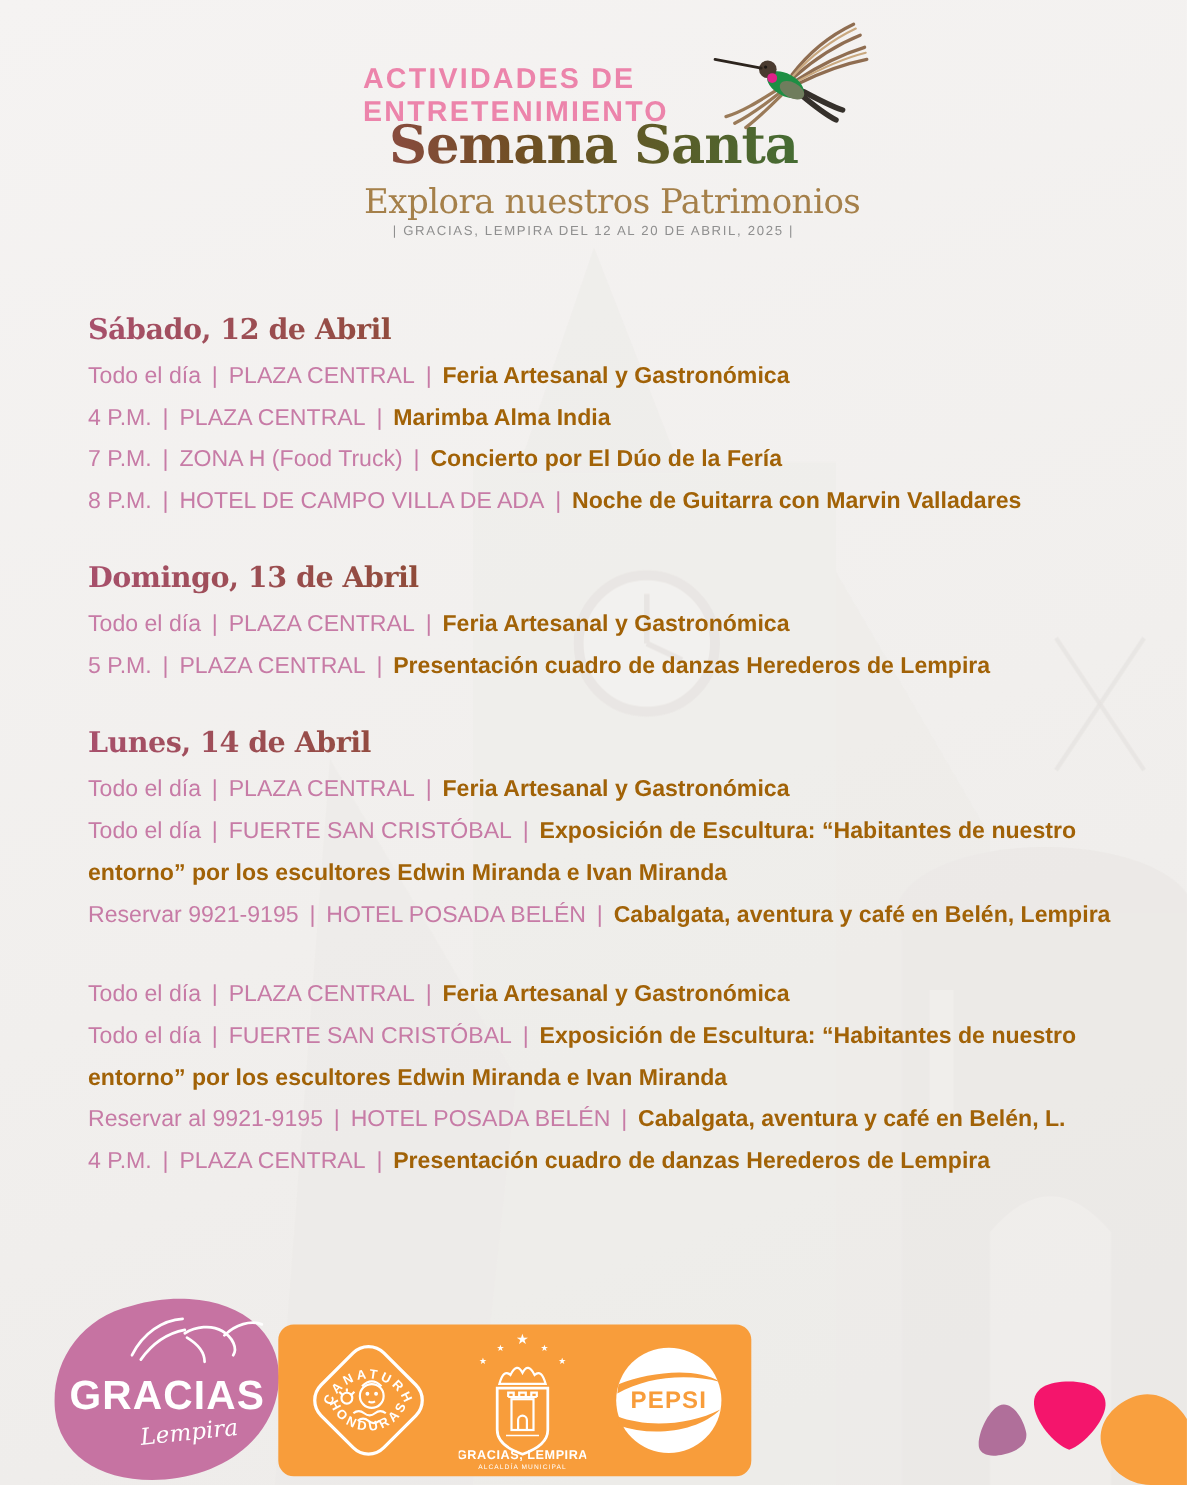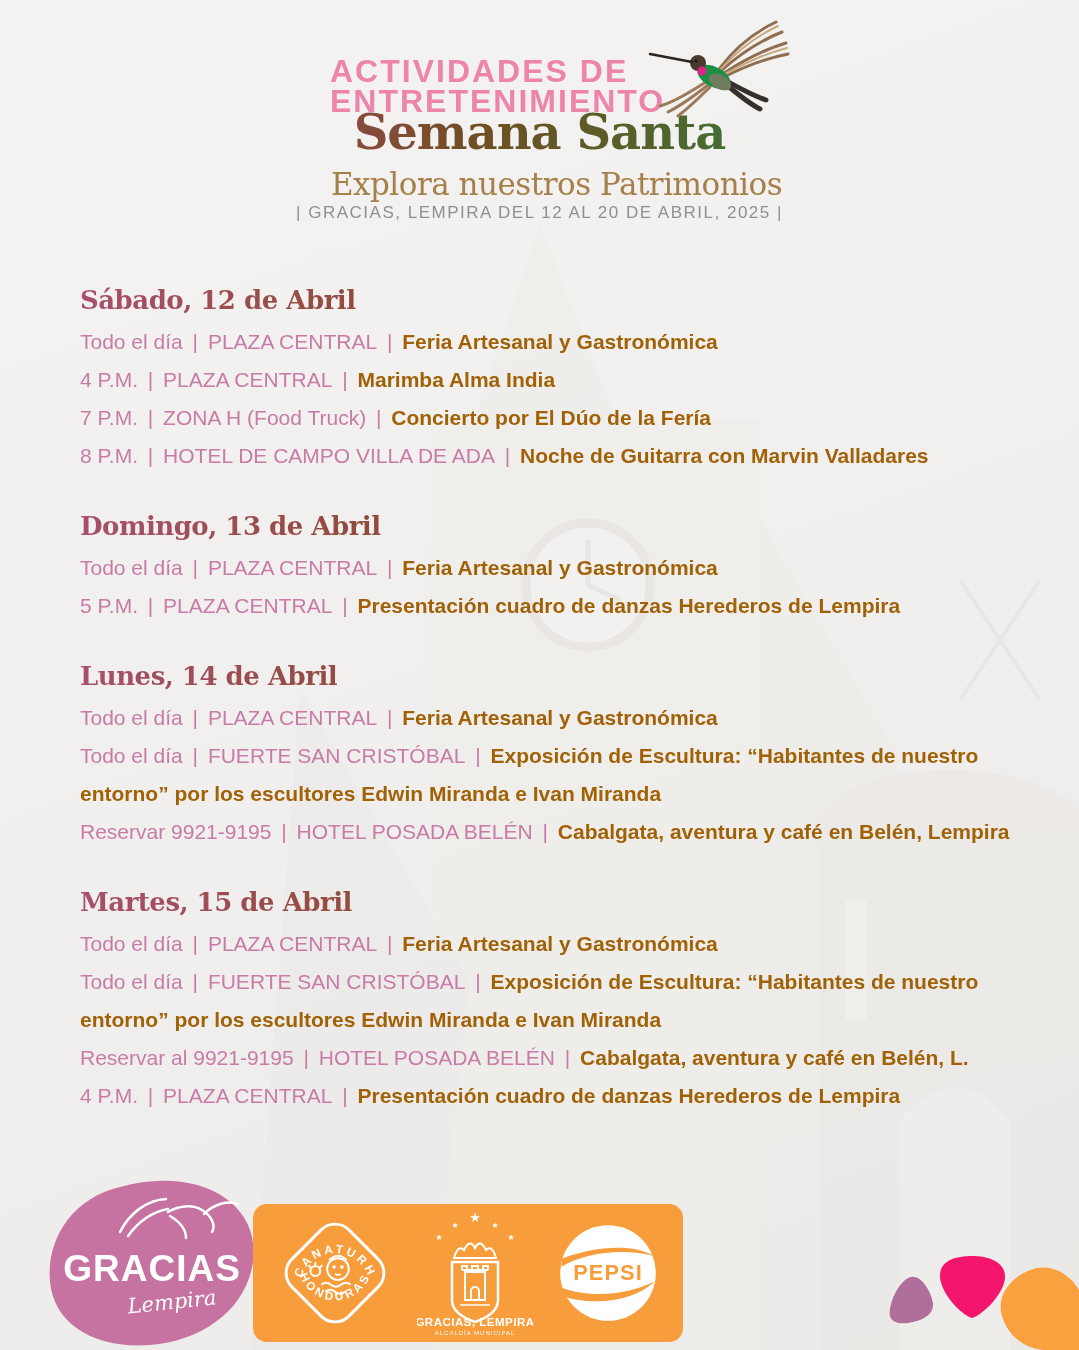--- a/index.html
+++ b/index.html
@@ -7,38 +7,38 @@
     width:1079px;height:1350px;position:relative;overflow:hidden;
     background:linear-gradient(160deg,#f5f3f2 0%,#f1efed 55%,#edebe9 100%);
     font-family:"Liberation Sans",sans-serif;
   }
   [data-name]{box-sizing:border-box;}
   
   #bg{position:absolute;inset:0;z-index:0;}
   
   .kicker{
     position:absolute;left:330px;top:56px;z-index:2;
-    font-size:32px;line-height:30px;letter-spacing:2px;font-weight:600;
+    font-size:26px;line-height:30px;letter-spacing:2px;font-weight:600;
     color:#ec84ab;text-align:left;
   }
   .title{
     position:absolute;left:0;right:0;top:100px;z-index:2;text-align:center;
     font-family:"DejaVu Serif",serif;font-weight:bold;font-size:48px;line-height:64px;
     letter-spacing:-1px;
     background:linear-gradient(90deg,#d2689b 0%,#a9566f 18%,#8a4b40 32%,#6f4f23 44%,#5c5c28 56%,#37763a 74%,#149341 100%);
     -webkit-background-clip:text;background-clip:text;color:transparent;
   }
   .subtitle{
     position:absolute;left:0;right:0;top:166px;z-index:2;text-align:center;
     font-family:"DejaVu Serif",serif;font-weight:normal;font-size:31px;
     letter-spacing:-0.5px;color:#a5804a;padding-left:34px;
   }
   .dateline{
     position:absolute;left:0;right:0;top:203px;z-index:2;text-align:center;
-    font-size:17px;letter-spacing:1.5px;color:#8f8f8f;
+    font-size:12px;letter-spacing:1.5px;color:#8f8f8f;
   }
   #bird{position:absolute;left:640px;top:16px;z-index:3;}
   
   #schedule{position:absolute;left:80px;top:283px;width:968px;z-index:2;}
   section.day{margin:0 0 34px 0;}
   .day-heading{
     margin:0 0 6px 0;
     font-family:"DejaVu Serif",serif;font-weight:bold;font-size:26px;line-height:34px;
     letter-spacing:-0.5px;
     background:linear-gradient(90deg,#a8506c 0%,#8a4a2e 38%,#6f6c2d 60%,#27813a 95%);
@@ -146,21 +146,20 @@
       <p class="event" data-name="event-row"><span class="plain" data-name="event-time">Todo el día</span><span class="sep" data-name="separator"> | </span><span class="plain" data-name="event-location">PLAZA CENTRAL</span><span class="sep" data-name="separator"> | </span><span class="bold" data-name="event-title">Feria Artesanal y Gastronómica</span></p>
       <p class="event" data-name="event-row"><span class="plain" data-name="event-time">5 P.M.</span><span class="sep" data-name="separator"> | </span><span class="plain" data-name="event-location">PLAZA CENTRAL</span><span class="sep" data-name="separator"> | </span><span class="bold" data-name="event-title">Presentación cuadro de danzas Herederos de Lempira</span></p>
     </section>
     <section class="day" data-name="day-section">
       <h2 class="day-heading" data-name="day-heading">Lunes, 14 de Abril</h2>
       <p class="event" data-name="event-row"><span class="plain" data-name="event-time">Todo el día</span><span class="sep" data-name="separator"> | </span><span class="plain" data-name="event-location">PLAZA CENTRAL</span><span class="sep" data-name="separator"> | </span><span class="bold" data-name="event-title">Feria Artesanal y Gastronómica</span></p>
       <p class="event" data-name="event-row"><span class="plain" data-name="event-time">Todo el día</span><span class="sep" data-name="separator"> | </span><span class="plain" data-name="event-location">FUERTE SAN CRISTÓBAL</span><span class="sep" data-name="separator"> | </span><span class="bold" data-name="event-title">Exposición de Escultura: “Habitantes de nuestro entorno” por los escultores Edwin Miranda e Ivan Miranda</span></p>
       <p class="event" data-name="event-row"><span class="plain" data-name="event-time">Reservar 9921-9195</span><span class="sep" data-name="separator"> | </span><span class="plain" data-name="event-location">HOTEL POSADA BELÉN</span><span class="sep" data-name="separator"> | </span><span class="bold" data-name="event-title">Cabalgata, aventura y café en Belén, Lempira</span></p>
     </section>
     <section class="day" data-name="day-section">
-      <h2 class="day-heading" data-name="day-heading">Martes, 15 de Abril</h2>
       <p class="event" data-name="event-row"><span class="plain" data-name="event-time">Todo el día</span><span class="sep" data-name="separator"> | </span><span class="plain" data-name="event-location">PLAZA CENTRAL</span><span class="sep" data-name="separator"> | </span><span class="bold" data-name="event-title">Feria Artesanal y Gastronómica</span></p>
       <p class="event" data-name="event-row"><span class="plain" data-name="event-time">Todo el día</span><span class="sep" data-name="separator"> | </span><span class="plain" data-name="event-location">FUERTE SAN CRISTÓBAL</span><span class="sep" data-name="separator"> | </span><span class="bold" data-name="event-title">Exposición de Escultura: “Habitantes de nuestro entorno” por los escultores Edwin Miranda e Ivan Miranda</span></p>
       <p class="event" data-name="event-row"><span class="plain" data-name="event-time">Reservar al 9921-9195</span><span class="sep" data-name="separator"> | </span><span class="plain" data-name="event-location">HOTEL POSADA BELÉN</span><span class="sep" data-name="separator"> | </span><span class="bold" data-name="event-title">Cabalgata, aventura y café en Belén, L.</span></p>
       <p class="event" data-name="event-row"><span class="plain" data-name="event-time">4 P.M.</span><span class="sep" data-name="separator"> | </span><span class="plain" data-name="event-location">PLAZA CENTRAL</span><span class="sep" data-name="separator"> | </span><span class="bold" data-name="event-title">Presentación cuadro de danzas Herederos de Lempira</span></p>
     </section>
   </div>
 
 <svg id="blob-layer" data-name="gracias-blob" width="1079" height="1350" viewBox="0 0 1079 1350">
   <path data-name="gracias-blob-shape" fill="#c673a2" d="M120,1187 C72,1198 46,1240 50,1282 C54,1324 94,1349 150,1345 C202,1341 246,1310 253,1262 C259,1216 224,1184 172,1181 C154,1180 138,1182 120,1187 Z"></path>
 

